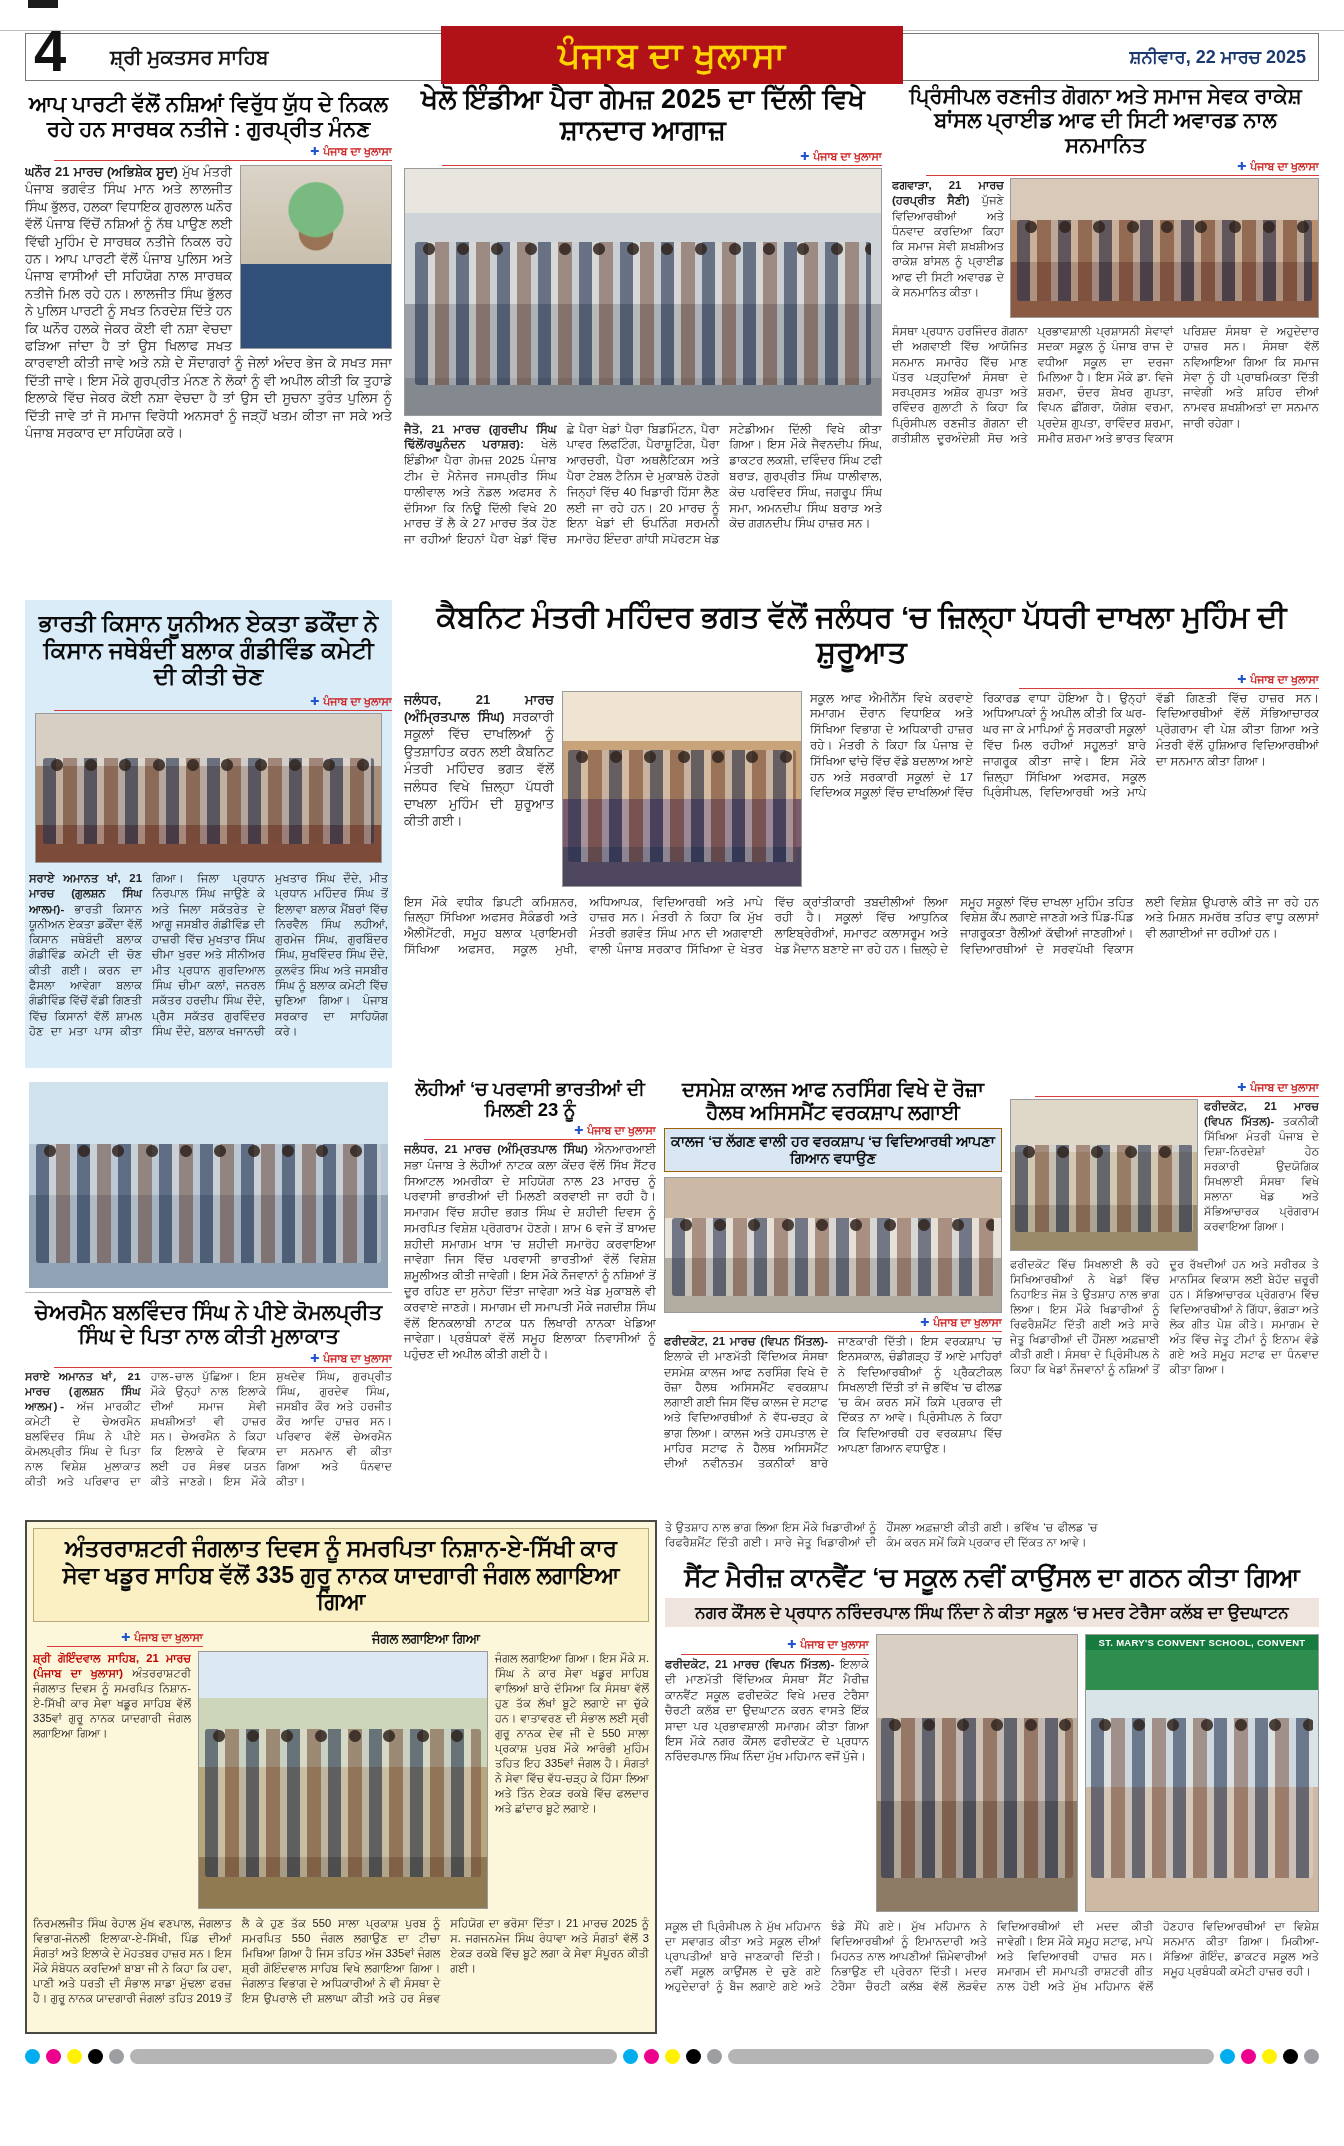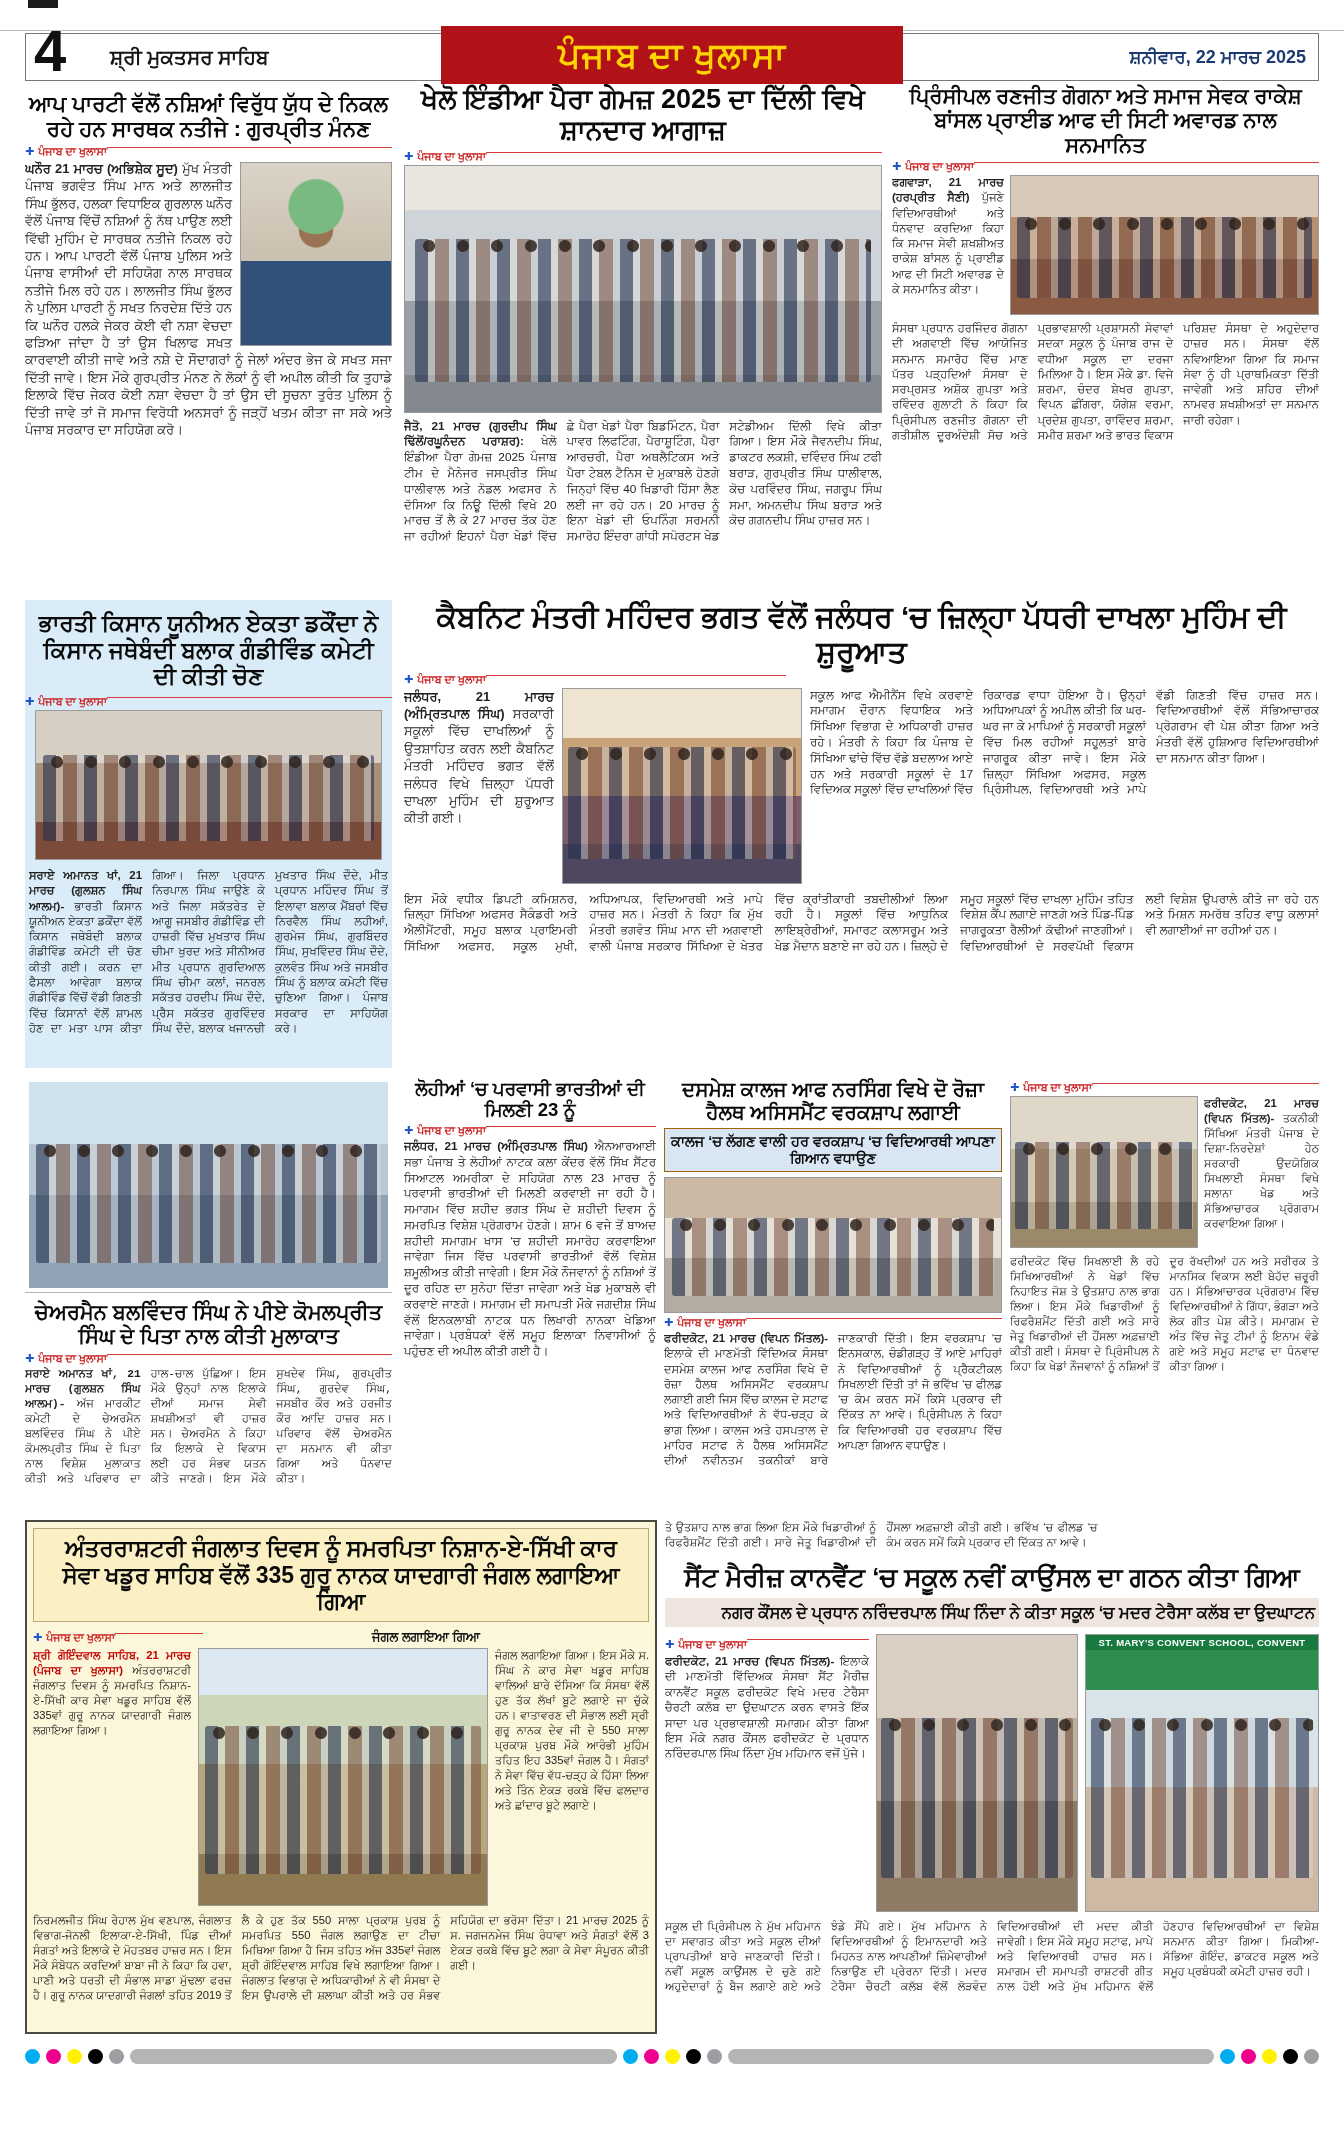--- a/index.html
+++ b/index.html
@@ -12,21 +12,21 @@
   #header-box{left:25px;top:33px;width:1292px;height:46px;border:1.5px solid #777;background:#fff;}
   #page-number{position:absolute;left:8px;top:-12px;font-size:58px;font-weight:800;line-height:1;color:#111;}
   #edition{position:absolute;left:84px;top:12px;font-size:20px;font-weight:700;}
   #masthead{position:absolute;left:50%;top:-8px;transform:translateX(-50%);width:462px;height:58px;
             background:#b01217;color:#ffd400;display:flex;align-items:center;justify-content:center;
             font-size:35px;font-weight:800;letter-spacing:1px;}
   #issue-date{position:absolute;right:12px;top:13px;font-size:18px;font-weight:700;color:#1d3a70;}
   
   .art{position:absolute;overflow:hidden;}
   .h1{font-weight:800;text-align:center;line-height:1.16;color:#0a0a0a;}
-  .byline{display:flex;flex-direction:row;align-items:flex-start;margin:3px 0 2px;}
+  .byline{display:flex;flex-direction:column;align-items:flex-end;margin:3px 0 2px;}
   .b-row{font-size:11px;font-weight:700;color:#c22;white-space:nowrap;}
   .plus{color:#2255cc;margin-right:4px;}
   .b-rule{width:92%;border-top:1.5px solid #d93a3a;margin-top:2px;}
   .body{font-size:12.3px;text-align:justify;line-height:1.34;color:#222;overflow:hidden;}
   .body b{font-weight:700;}
   .dl-red{color:#c00000;}
   .cols2{column-count:2;column-gap:10px;}
   .cols3{column-count:3;column-gap:10px;}
   .cols4{column-count:4;column-gap:10px;}
   .cols5{column-count:5;column-gap:12px;}
@@ -232,21 +232,21 @@
           <div class="crowd"></div>
         </div>
       <div class="body" style="flex:1;font-size:11.2px;">ਜੰਗਲ ਲਗਾਇਆ ਗਿਆ। ਇਸ ਮੌਕੇ ਸ. ਸਿੰਘ ਨੇ ਕਾਰ ਸੇਵਾ ਖਡੂਰ ਸਾਹਿਬ ਵਾਲਿਆਂ ਬਾਰੇ ਦੱਸਿਆ ਕਿ ਸੰਸਥਾ ਵੱਲੋਂ ਹੁਣ ਤੱਕ ਲੱਖਾਂ ਬੂਟੇ ਲਗਾਏ ਜਾ ਚੁੱਕੇ ਹਨ। ਵਾਤਾਵਰਣ ਦੀ ਸੰਭਾਲ ਲਈ ਸ੍ਰੀ ਗੁਰੂ ਨਾਨਕ ਦੇਵ ਜੀ ਦੇ 550 ਸਾਲਾ ਪ੍ਰਕਾਸ਼ ਪੁਰਬ ਮੌਕੇ ਆਰੰਭੀ ਮੁਹਿੰਮ ਤਹਿਤ ਇਹ 335ਵਾਂ ਜੰਗਲ ਹੈ। ਸੰਗਤਾਂ ਨੇ ਸੇਵਾ ਵਿੱਚ ਵੱਧ-ਚੜ੍ਹ ਕੇ ਹਿੱਸਾ ਲਿਆ ਅਤੇ ਤਿੰਨ ਏਕੜ ਰਕਬੇ ਵਿੱਚ ਫਲਦਾਰ ਅਤੇ ਛਾਂਦਾਰ ਬੂਟੇ ਲਗਾਏ।</div>
     </div>
     <div class="body cols3" style="font-size:11.2px;height:136px;margin:7px 6px 0;">ਨਿਰਮਲਜੀਤ ਸਿੰਘ ਰੇਹਾਲ ਮੁੱਖ ਵਣਪਾਲ, ਜੰਗਲਾਤ ਵਿਭਾਗ-ਜੋਨਲੀ ਇਲਾਕਾ-ਏ-ਸਿੱਖੀ, ਪਿੰਡ ਦੀਆਂ ਸੰਗਤਾਂ ਅਤੇ ਇਲਾਕੇ ਦੇ ਮੋਹਤਬਰ ਹਾਜ਼ਰ ਸਨ। ਇਸ ਮੌਕੇ ਸੰਬੋਧਨ ਕਰਦਿਆਂ ਬਾਬਾ ਜੀ ਨੇ ਕਿਹਾ ਕਿ ਹਵਾ, ਪਾਣੀ ਅਤੇ ਧਰਤੀ ਦੀ ਸੰਭਾਲ ਸਾਡਾ ਮੁੱਢਲਾ ਫਰਜ਼ ਹੈ। ਗੁਰੂ ਨਾਨਕ ਯਾਦਗਾਰੀ ਜੰਗਲਾਂ ਤਹਿਤ 2019 ਤੋਂ ਲੈ ਕੇ ਹੁਣ ਤੱਕ 550 ਸਾਲਾ ਪ੍ਰਕਾਸ਼ ਪੁਰਬ ਨੂੰ ਸਮਰਪਿਤ 550 ਜੰਗਲ ਲਗਾਉਣ ਦਾ ਟੀਚਾ ਮਿਥਿਆ ਗਿਆ ਹੈ ਜਿਸ ਤਹਿਤ ਅੱਜ 335ਵਾਂ ਜੰਗਲ ਸ਼੍ਰੀ ਗੋਇੰਦਵਾਲ ਸਾਹਿਬ ਵਿਖੇ ਲਗਾਇਆ ਗਿਆ। ਜੰਗਲਾਤ ਵਿਭਾਗ ਦੇ ਅਧਿਕਾਰੀਆਂ ਨੇ ਵੀ ਸੰਸਥਾ ਦੇ ਇਸ ਉਪਰਾਲੇ ਦੀ ਸ਼ਲਾਘਾ ਕੀਤੀ ਅਤੇ ਹਰ ਸੰਭਵ ਸਹਿਯੋਗ ਦਾ ਭਰੋਸਾ ਦਿੱਤਾ। 21 ਮਾਰਚ 2025 ਨੂੰ ਸ. ਜਗਜਨਮੇਜ ਸਿੰਘ ਰੰਧਾਵਾ ਅਤੇ ਸੰਗਤਾਂ ਵੱਲੋਂ 3 ਏਕੜ ਰਕਬੇ ਵਿੱਚ ਬੂਟੇ ਲਗਾ ਕੇ ਸੇਵਾ ਸੰਪੂਰਨ ਕੀਤੀ ਗਈ।</div>
   </div>
 
   <div class="art" style="left:665px;top:1520px;width:654px;height:512px;">
     <div class="body cols3" style="font-size:11.2px;height:40px;">ਤੇ ਉਤਸ਼ਾਹ ਨਾਲ ਭਾਗ ਲਿਆ ਇਸ ਮੌਕੇ ਖਿਡਾਰੀਆਂ ਨੂੰ ਰਿਫਰੈਸ਼ਮੈਂਟ ਦਿੱਤੀ ਗਈ। ਸਾਰੇ ਜੇਤੂ ਖਿਡਾਰੀਆਂ ਦੀ ਹੌਂਸਲਾ ਅਫ਼ਜ਼ਾਈ ਕੀਤੀ ਗਈ। ਭਵਿੱਖ ‘ਚ ਫੀਲਡ ‘ਚ ਕੰਮ ਕਰਨ ਸਮੇਂ ਕਿਸੇ ਪ੍ਰਕਾਰ ਦੀ ਦਿੱਕਤ ਨਾ ਆਵੇ।</div>
     <div class="h1" style="font-size:26px;margin-top:2px;">ਸੈਂਟ ਮੈਰੀਜ਼ ਕਾਨਵੈਂਟ ‘ਚ ਸਕੂਲ ਨਵੀਂ ਕਾਉਂਸਲ ਦਾ ਗਠਨ ਕੀਤਾ ਗਿਆ</div>
-    <div class="subhead-pink h1" style="font-size:16.5px;padding:5px 4px;margin-top:6px;text-align:right;">ਨਗਰ ਕੌਂਸਲ ਦੇ ਪ੍ਰਧਾਨ ਨਰਿੰਦਰਪਾਲ ਸਿੰਘ ਨਿੰਦਾ ਨੇ ਕੀਤਾ ਸਕੂਲ ‘ਚ ਮਦਰ ਟੇਰੈਸਾ ਕਲੱਬ ਦਾ ਉਦਘਾਟਨ</div>
+    <div class="subhead-pink h1" style="font-size:16.5px;padding:5px 4px;margin-top:6px;">ਨਗਰ ਕੌਂਸਲ ਦੇ ਪ੍ਰਧਾਨ ਨਰਿੰਦਰਪਾਲ ਸਿੰਘ ਨਿੰਦਾ ਨੇ ਕੀਤਾ ਸਕੂਲ ‘ਚ ਮਦਰ ਟੇਰੈਸਾ ਕਲੱਬ ਦਾ ਉਦਘਾਟਨ</div>
     <div style="display:flex;gap:7px;height:278px;margin-top:7px;">
       <div class="body" style="width:204px;font-size:11.5px;">
         <div class="byline">
           <span class="b-row"><span class="plus">✚</span><span>ਪੰਜਾਬ ਦਾ ਖੁਲਾਸਾ</span></span>
           <span class="b-rule"></span>
         </div>
         <b>ਫਰੀਦਕੋਟ, 21 ਮਾਰਚ (ਵਿਪਨ ਮਿੱਤਲ)-</b>
         <span>ਇਲਾਕੇ ਦੀ ਮਾਣਮੱਤੀ ਵਿੱਦਿਅਕ ਸੰਸਥਾ ਸੈਂਟ ਮੈਰੀਜ਼ ਕਾਨਵੈਂਟ ਸਕੂਲ ਫਰੀਦਕੋਟ ਵਿਖੇ ਮਦਰ ਟੇਰੈਸਾ ਚੈਰਟੀ ਕਲੱਬ ਦਾ ਉਦਘਾਟਨ ਕਰਨ ਵਾਸਤੇ ਇੱਕ ਸਾਦਾ ਪਰ ਪ੍ਰਭਾਵਸ਼ਾਲੀ ਸਮਾਗਮ ਕੀਤਾ ਗਿਆ ਇਸ ਮੌਕੇ ਨਗਰ ਕੌਂਸਲ ਫਰੀਦਕੋਟ ਦੇ ਪ੍ਰਧਾਨ ਨਰਿੰਦਰਪਾਲ ਸਿੰਘ ਨਿੰਦਾ ਮੁੱਖ ਮਹਿਮਾਨ ਵਜੋਂ ਪੁੱਜੇ।</span>
       </div>
       <div class="photo" style="width:200px;--base:linear-gradient(180deg,#d9cfc2 0 30%,#bfae9c 30% 60%,#8d7b66 60%);">

